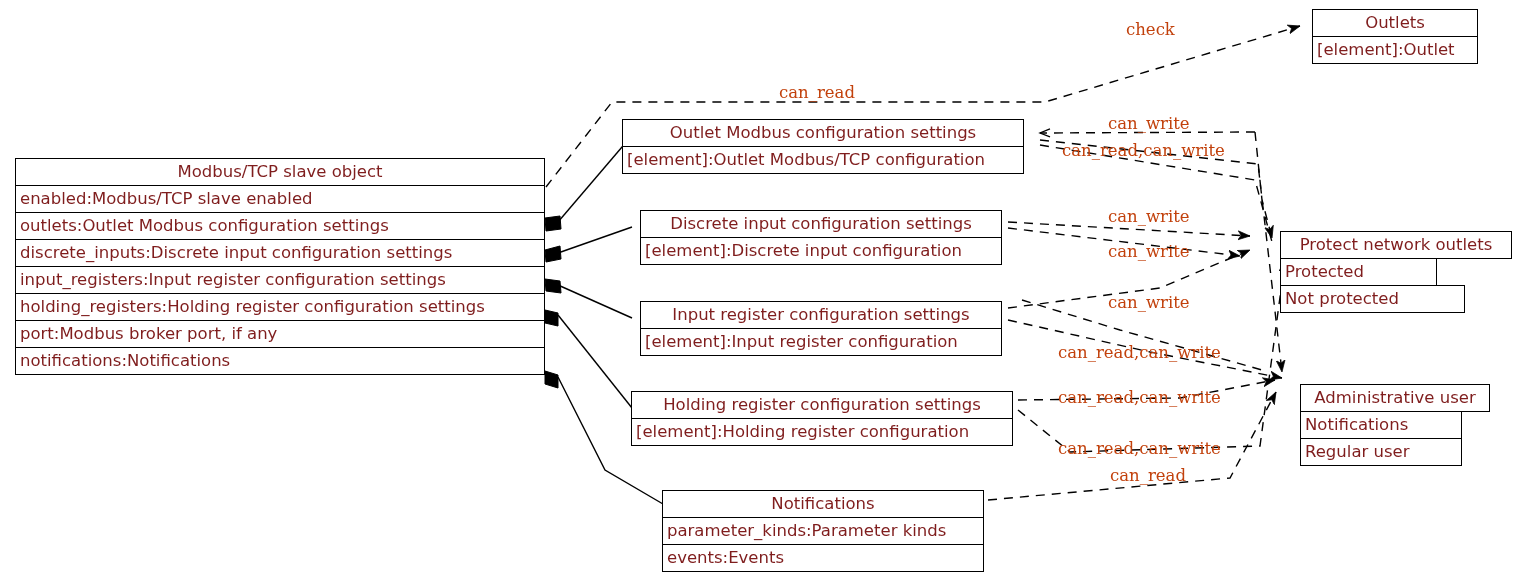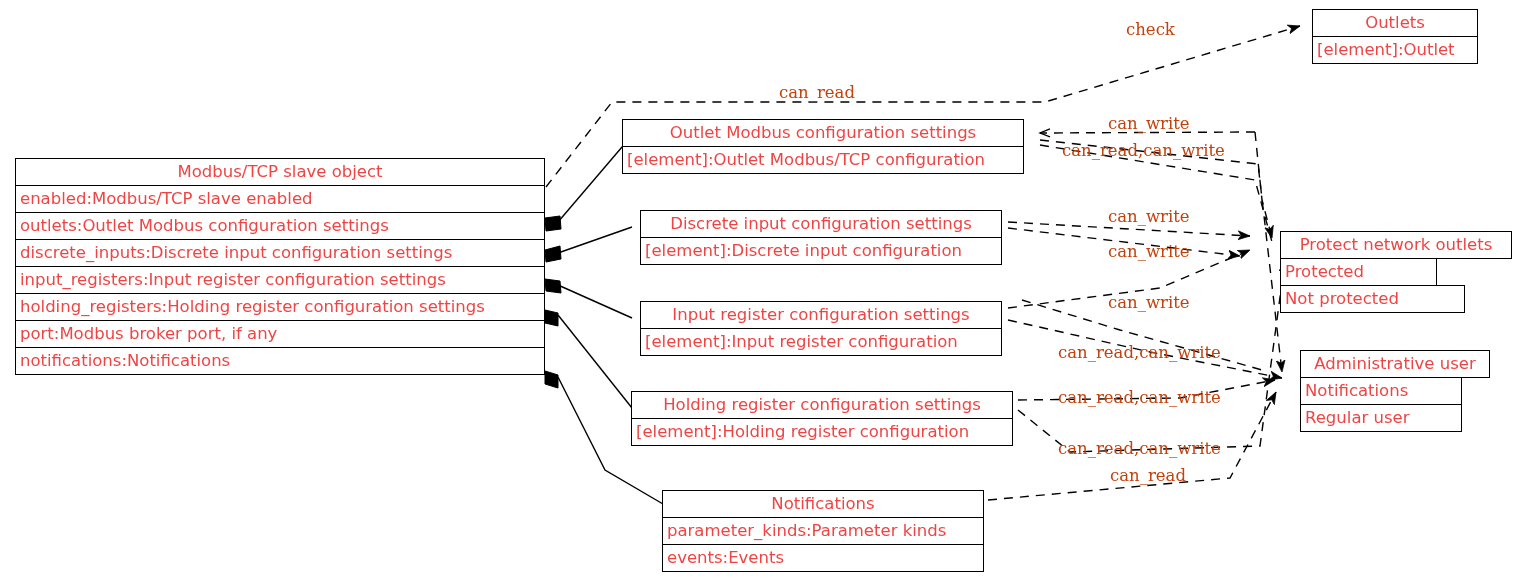--- a/index.html
+++ b/index.html
@@ -27,21 +27,21 @@
     box-sizing: border-box;
     background: #ffffff;
   }
   .node-row {
     box-sizing: border-box;
     border: 1px solid #000000;
     background: #ffffff;
     font-family: "DejaVu Sans", "Liberation Sans", sans-serif;
     font-size: 16.5px;
     line-height: 1;
-    color: #ef4444;
+    color: #7f1d1d;
     white-space: nowrap;
     display: flex;
     align-items: center;
     height: 28px;
     margin-top: -1px;
     padding: 0 4px;
   }
   .node-row:first-child { margin-top: 0; }
   .node-row.title {
     justify-content: center;
@@ -160,21 +160,21 @@
     <div class="node-row title">Outlets</div>
     <div class="node-row attr">[element]:Outlet</div>
   </div>
 
   <div class="node-box" style="left:1280px; top:231px; width:232px;">
     <div class="node-row title" style="width:232px;">Protect network outlets</div>
     <div class="node-row attr" style="width:157px;">Protected</div>
     <div class="node-row attr" style="width:185px;">Not protected</div>
   </div>
 
-  <div class="node-box" style="left:1300px; top:350px; width:190px;">
+  <div class="node-box" style="left:1300px; top:384px; width:190px;">
     <div class="node-row title" style="width:190px;">Administrative user</div>
     <div class="node-row attr" style="width:162px;">Notifications</div>
     <div class="node-row attr" style="width:162px;">Regular user</div>
   </div>
 
   <div class="edge-label" style="left:1126px; top:22px;">check</div>
 
   <div class="edge-label" style="left:779px; top:85px;">can_read</div>
 
   <div class="edge-label" style="left:1108px; top:116px;">can_write</div>

